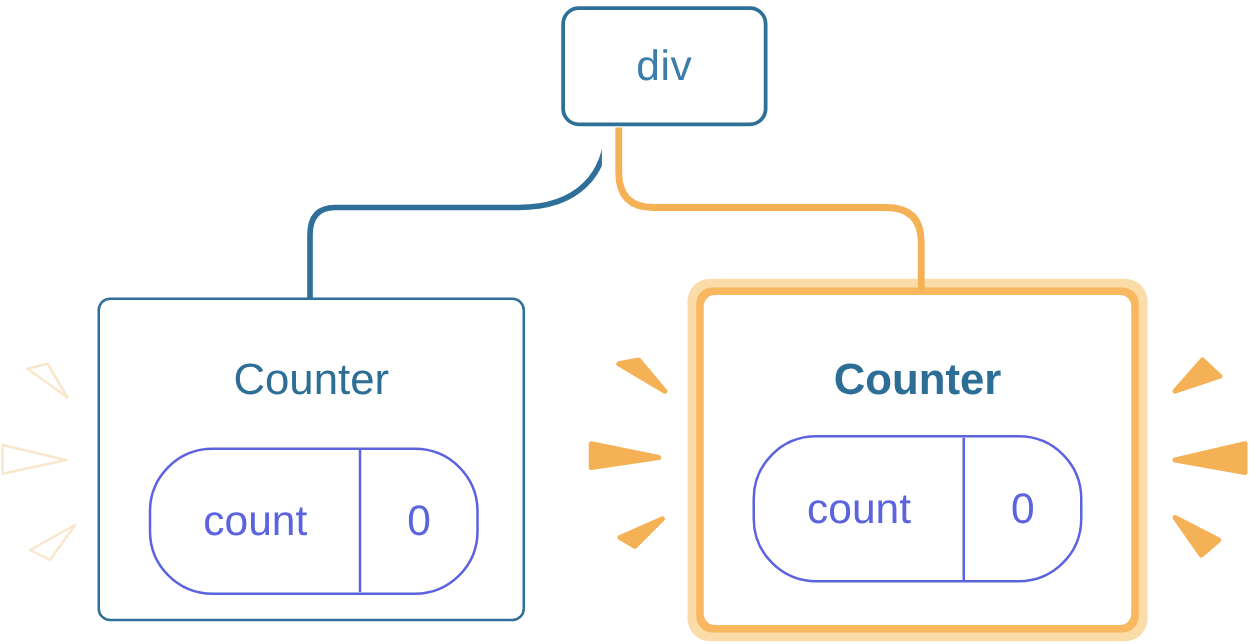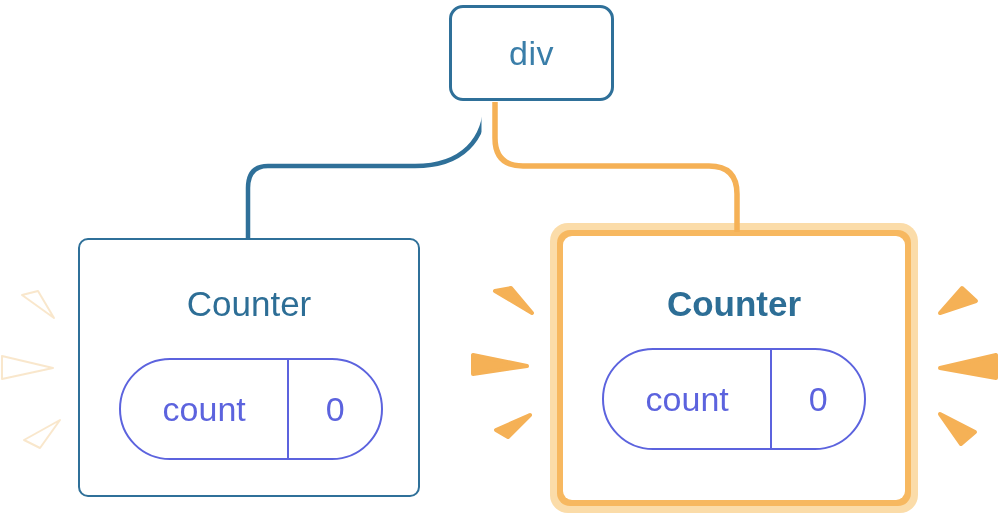--- a/index.html
+++ b/index.html
@@ -45,21 +45,21 @@
   .card-right .card-inner{
     position:absolute;left:13px;top:13px;right:13px;bottom:13px;
     background:#ffffff;border-radius:9px;
   }
   .card-right .card-title{
     position:absolute;left:0;top:61px;width:100%;
     text-align:center;font-size:35px;font-weight:700;color:#2D6E96;
   }
   
   .pill{
-    position:absolute;width:264px;height:102px;box-sizing:border-box;
+    position:absolute;width:264px;height:118px;box-sizing:border-box;
     border:2px solid #5C63DE;border-radius:51px;
     display:flex;align-items:stretch;overflow:hidden;
     background:#ffffff;
   }
   .card-left .pill{left:39px;top:118px;}
   .card-right .pill{left:52px;top:125px;}
   .pill .key{
     flex:0 0 64%;display:flex;align-items:center;justify-content:center;
     font-size:34px;color:#5C63DE;
     border-right:2px solid #5C63DE;

